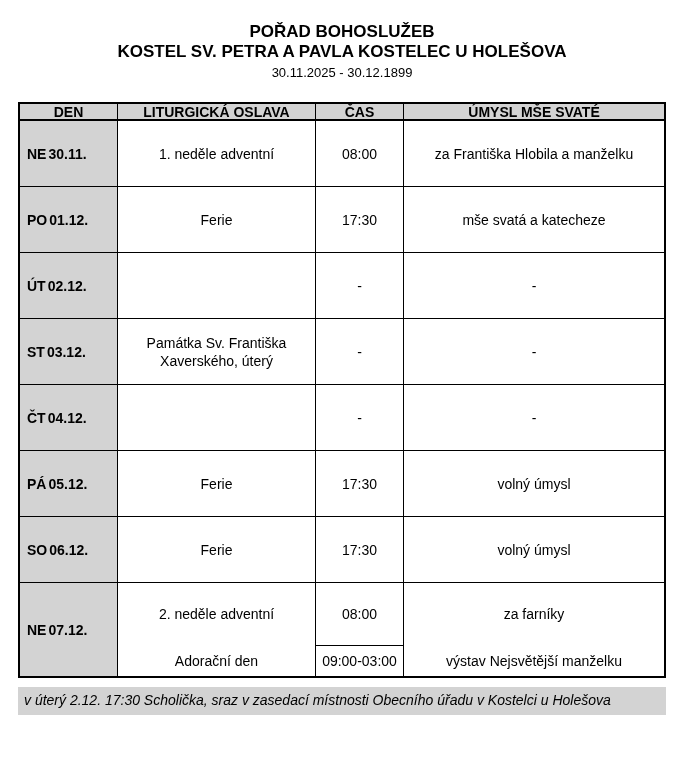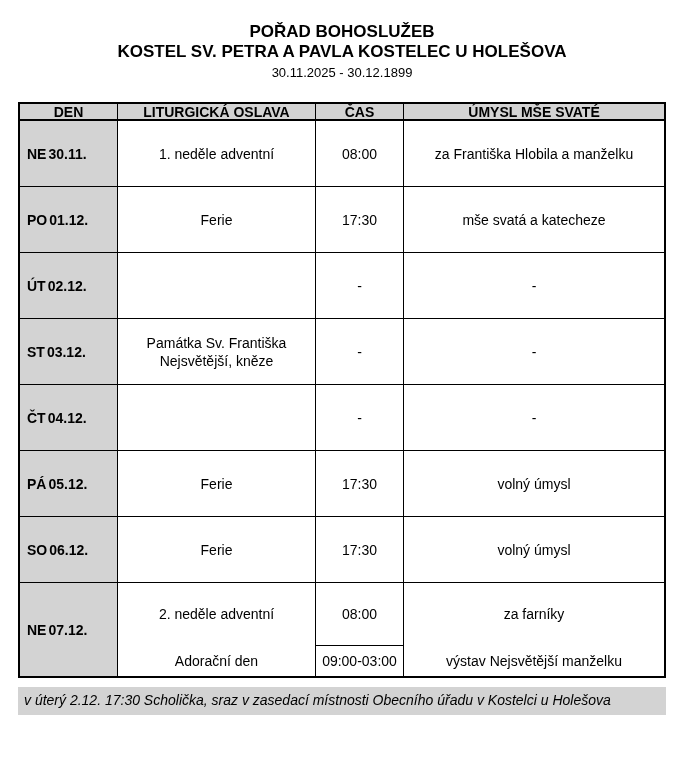--- a/index.html
+++ b/index.html
@@ -113,21 +113,21 @@
       <div class="cell"></div>
       <div class="cell time">-</div>
       <div class="cell">-</div>
     </div>
 
     <div class="row data">
       <div class="cell den">
         <span>ST</span>
         <span>03.12.</span>
       </div>
-      <div class="cell">Památka Sv. Františka Nejsvětější, kněze</div>
+      <div class="cell">Památka Sv. Františka Xaverského, úterý</div>
       <div class="cell time">-</div>
       <div class="cell">-</div>
     </div>
 
     <div class="row data">
       <div class="cell den">
         <span>ČT</span>
         <span>04.12.</span>
       </div>
       <div class="cell"></div>

